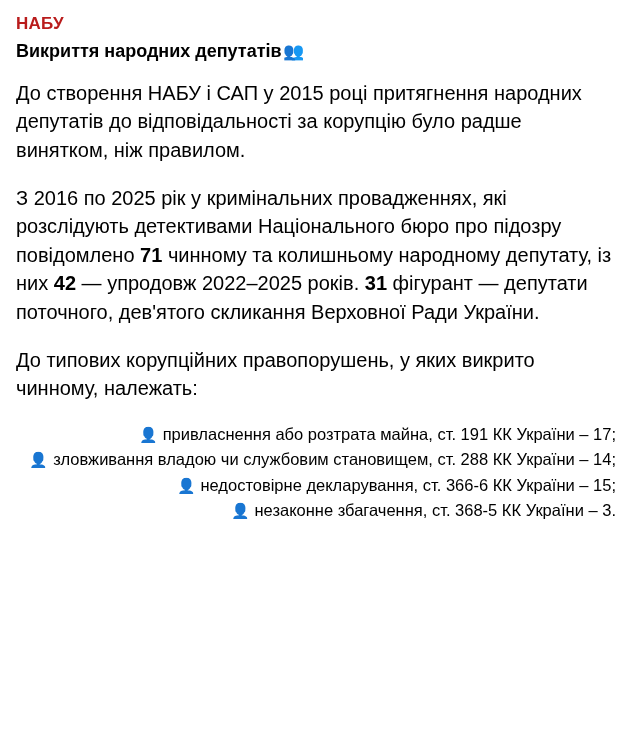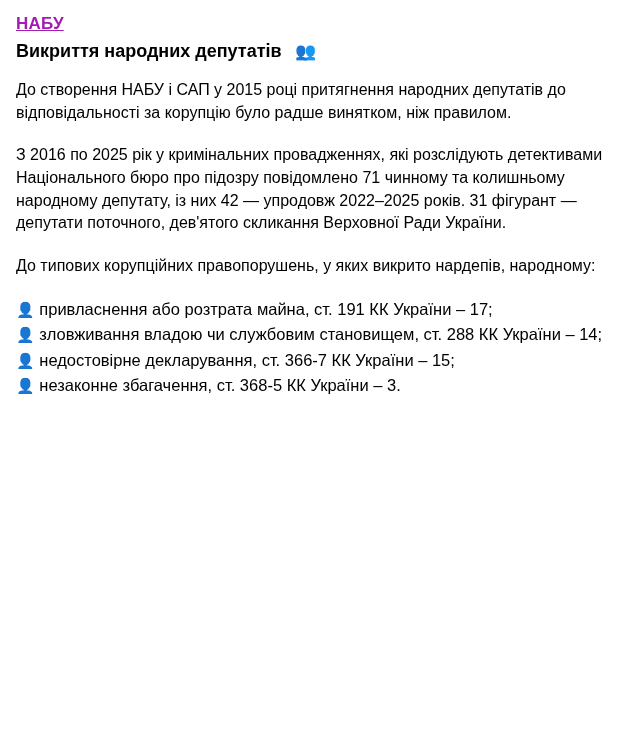--- a/index.html
+++ b/index.html
@@ -13,58 +13,58 @@
     font-family: "Liberation Sans", sans-serif;
     color: #000000;
     overflow: hidden;
   }
   .post {
     padding: 14px 16px 0 16px;
     box-sizing: border-box;
     width: 632px;
   }
   .channel {
-    color: #a21caf;
+    color: #b91c1c;
     font-size: 17px;
     font-weight: bold;
     letter-spacing: 0.2px;
     margin: 0 0 6px 0;
     line-height: 1.2;
-    text-decoration: underline;
   }
   .headline {
     font-size: 18px;
     font-weight: bold;
     line-height: 1.25;
     margin: 0 0 16px 0;
     display: flex;
     align-items: baseline;
-    gap: 14px;
+    gap: 2px;
   }
   .headline .emoji {
     font-size: 17px;
   }
   p.para {
-    font-size: 16px;
+    font-size: 20px;
     line-height: 1.42;
     margin: 0 0 20px 0;
   }
   b.num {
-    font-weight: normal;
+    font-weight: bold;
   }
   ul.bullets {
     list-style: none;
     margin: 0 0 20px 0;
     padding: 0;
     font-size: 16.5px;
     line-height: 1.42;
   }
   ul.bullets li {
     margin: 0 0 2px 0;
     text-indent: 0;
+    text-align: right;
   }
   .bullet-text {
     
   }
   .emoji-person {
     font-size: 15px;
   }
 </style>
 </head>
 <body>
@@ -76,23 +76,23 @@
   <div class="headline">
     <span>Викриття народних депутатів</span>
       <span class="emoji">👥</span>
   </div>
 
   <p class="para">До створення НАБУ і САП у 2015 році притягнення народних депутатів до відповідальності за корупцію було радше винятком, ніж правилом.</p>
 
 
   <p class="para"><span>З 2016 по 2025 рік у кримінальних провадженнях, які розслідують детективами Національного бюро про підозру повідомлено </span><b class="num">71</b><span> чинному та колишньому народному депутату, із них </span><b class="num">42</b><span> — упродовж 2022–2025 років. </span><b class="num">31</b><span> фігурант — депутати поточного, дев'ятого скликання Верховної Ради України.</span></p>
 
-  <p class="para">До типових корупційних правопорушень, у яких викрито нардепів, народному:</p>
+  <p class="para">До типових корупційних правопорушень, у яких викрито чинному, належать:</p>
 
   <ul class="bullets">
     <li><span class="emoji-person">👤</span> <span class="bullet-text">привласнення або розтрата майна, ст. 191 КК України – 17;</span></li>
     <li><span class="emoji-person">👤</span> <span class="bullet-text">зловживання владою чи службовим становищем, ст. 288 КК України – 14;</span></li>
-    <li><span class="emoji-person">👤</span> <span class="bullet-text">недостовірне декларування, ст. 366-7 КК України – 15;</span></li>
+    <li><span class="emoji-person">👤</span> <span class="bullet-text">недостовірне декларування, ст. 366-6 КК України – 15;</span></li>
     <li><span class="emoji-person">👤</span> <span class="bullet-text">незаконне збагачення, ст. 368-5 КК України – 3.</span></li>
   </ul>
 
 
 </div>
 
 </body></html>

